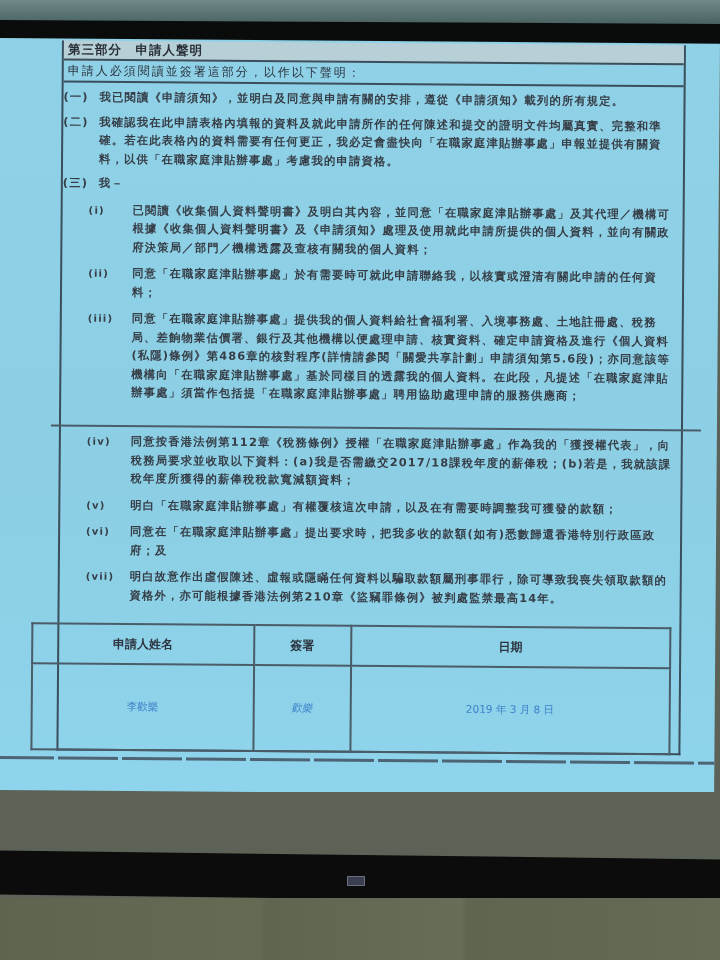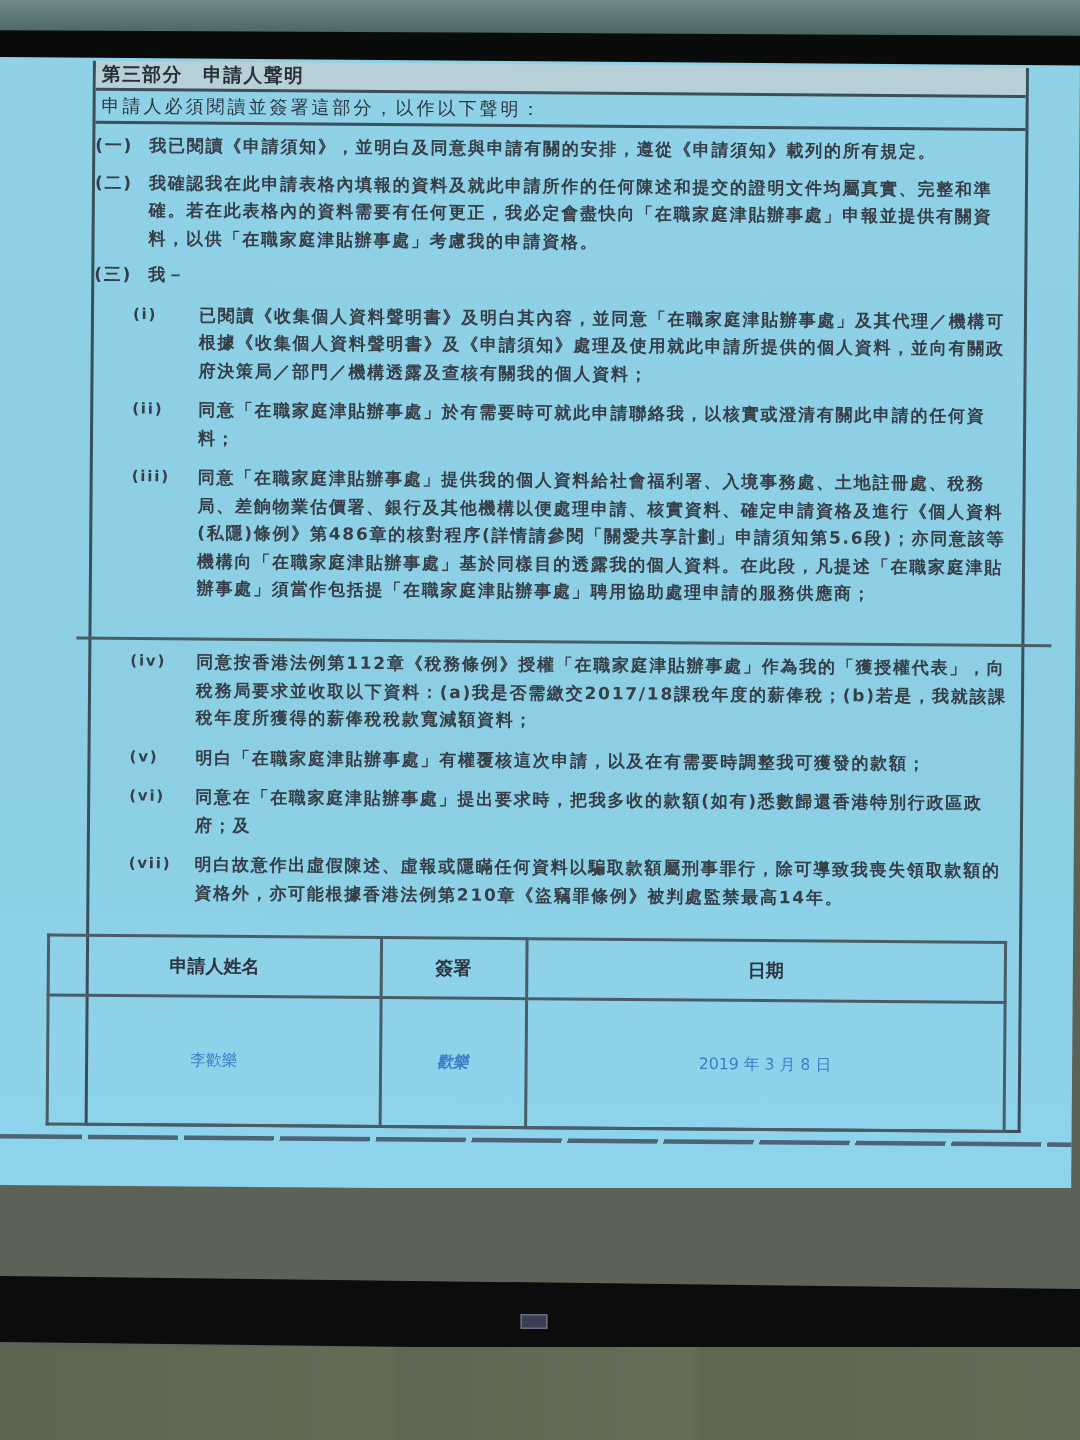--- a/index.html
+++ b/index.html
@@ -42,21 +42,21 @@
   .sub .num { position:absolute; left:0; top:0; font-size:10px; }
   .sub .body { margin-left:44px; }
   .divider { position:absolute; left:-10px; width:650px; height:2px; background:#4a5c68; }
   .sig-table {
     position:absolute; left:-28px; top:582px; width:640px; height:124px;
     border:2px solid #4a5c68; border-collapse:collapse;
   }
   .sig-table td { border:2px solid #4a5c68; text-align:center; }
   .sig-table .hdr td { height:36px; font-size:12px; font-weight:bold; color:#2d3440; }
   .sig-table .val td { height:82px; color:#3b7fc8; font-size:10.5px; }
-  .sig-table .signature { font-family:"DejaVu Serif", serif; font-style:italic; font-size:17px; color:#4a88d0; font-weight:bold; }
+  .sig-table .signature { font-family:"DejaVu Serif", serif; font-style:italic; font-size:17px; color:#4a88d0; font-weight:normal; }
   .bottom-rule {
     position:absolute; left:0; top:718px; width:720px; height:3px;
     background:repeating-linear-gradient(90deg,#4c6474 0 60px,transparent 60px 64px);
   }
   .gray-band { position:absolute; left:0; top:792px; width:720px; height:68px; background:#5d6257; }
   .bezel { position:absolute; left:0; top:855px; width:720px; height:44px; background:#0b0c0b; transform:skewY(0.7deg); }
   .logo {
     position:absolute; left:347px; top:876px; width:16px; height:8px;
     border:1px solid #6a6e80; background:#3a3e50;
   }

